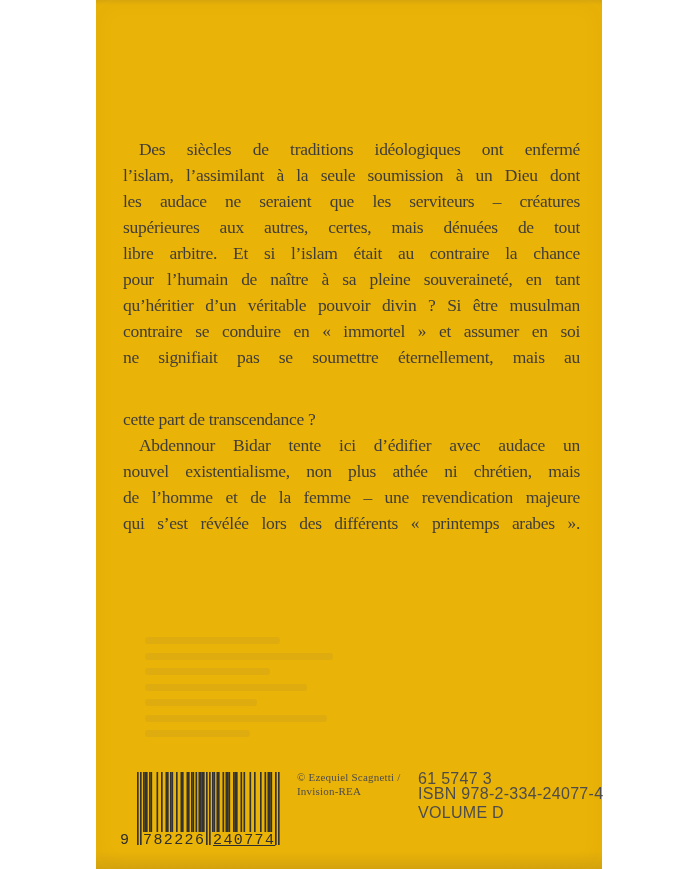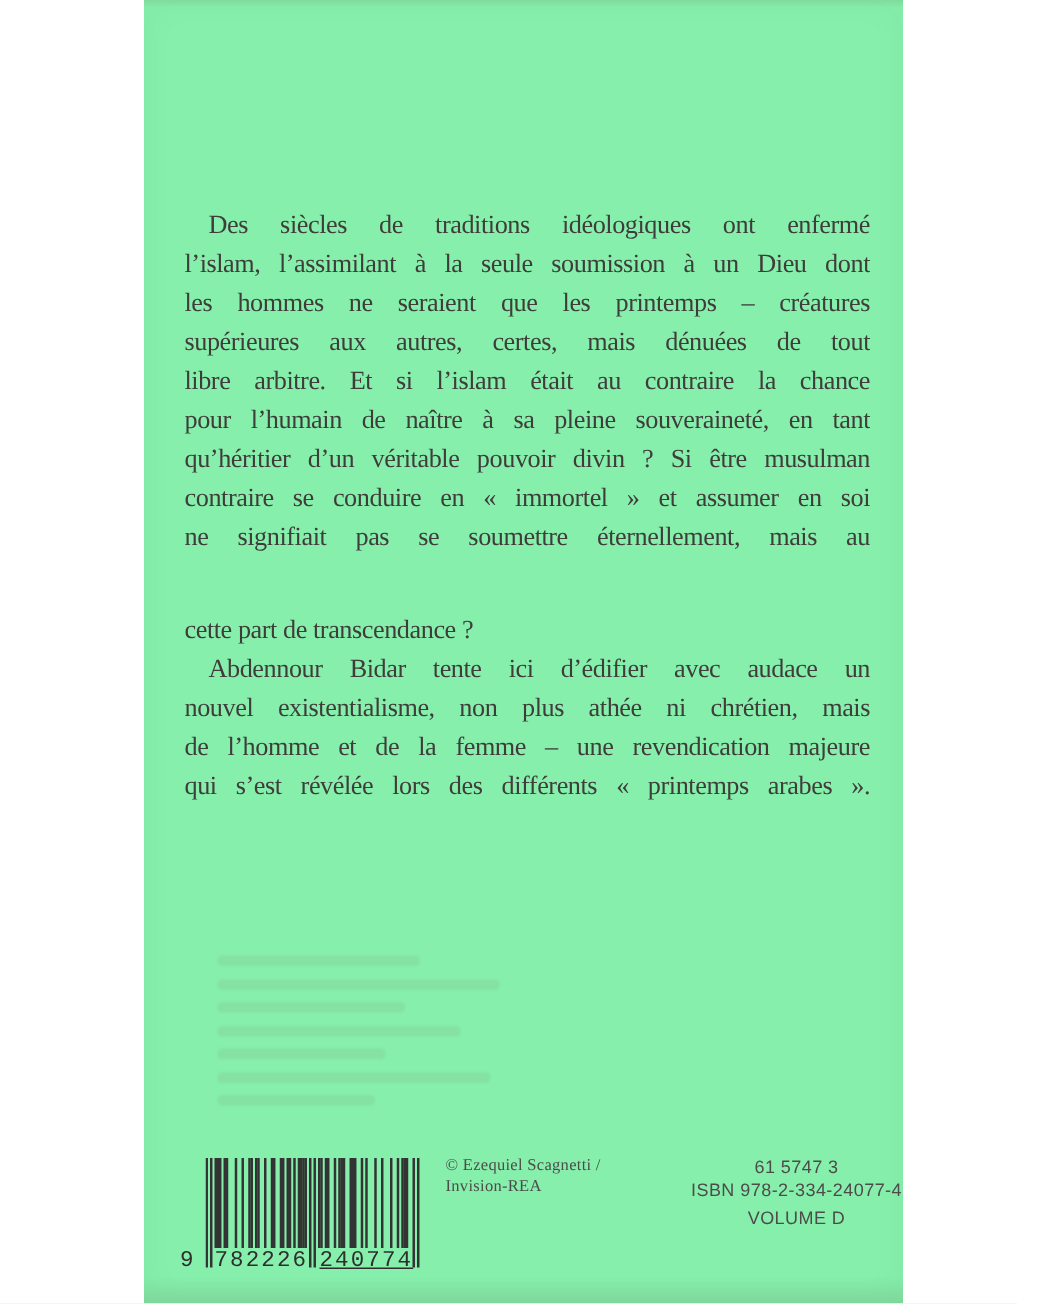--- a/index.html
+++ b/index.html
@@ -7,21 +7,21 @@
     position: relative;
     width: 700px; height: 869px;
     background: #ffffff;
     overflow: hidden;
     font-family: "Liberation Serif", serif;
   }
   
   .cover {
     position: absolute;
     left: 96px; top: 0; width: 506px; height: 869px;
-    background: #86efac;
+    background: #eab308;
     box-shadow: inset 0 0 24px rgba(60,50,30,0.035);
   }
   .cover::before { 
     content: ""; position: absolute; left: 0; top: 0; right: 0; height: 5px;
     background: linear-gradient(to bottom, rgba(90,80,60,0.10), rgba(90,80,60,0));
   }
   .cover::after { 
     content: ""; position: absolute; left: 0; bottom: 0; right: 0; height: 18px;
     background: linear-gradient(to bottom, rgba(80,70,55,0), rgba(80,70,55,0.12));
   }
@@ -61,37 +61,36 @@
   .bc-digits .d-lead  { position: absolute; left: 0;   letter-spacing: 0; }
   .bc-digits .d-left  { position: absolute; left: 23px;  letter-spacing: 1.4px; }
   .bc-digits .d-right { position: absolute; left: 93px;  letter-spacing: 1.4px; text-decoration: underline; }
   
   .credit {
     position: absolute; left: 201px; top: 771px;
     font-family: Liberation Serif, serif;
     font-size: 11px; line-height: 13.5px; color: #4d4c4a; letter-spacing: 0.2px;
   }
   .print-info {
-    position: absolute; left: 342px; top: 771px; width: 186px;
-    text-align: center;
+    position: absolute; left: 322px; top: 771px; width: 186px;
     font-family: "Liberation Sans", sans-serif;
-    font-size: 12px; line-height: 15px; color: #4d4c4a; letter-spacing: 0.3px;
+    font-size: 16px; line-height: 15px; color: #4d4c4a; letter-spacing: 0.3px;
   }
   .print-info .volume { margin-top: 4px; }
 </style>
 </head>
 <body>
 
 <div class="stage">
   <div class="cover">
 
     <div class="blurb">
       <div class="bl indent">Des siècles de traditions idéologiques ont enfermé</div>
       <div class="bl">l’islam, l’assimilant à la seule soumission à un Dieu dont</div>
-      <div class="bl">les hommes ne seraient que les printemps – créatures</div>
+      <div class="bl">les audace ne seraient que les serviteurs – créatures</div>
       <div class="bl">supérieures aux autres, certes, mais dénuées de tout</div>
       <div class="bl">libre arbitre. Et si l’islam était au contraire la chance</div>
       <div class="bl">pour l’humain de naître à sa pleine souveraineté, en tant</div>
       <div class="bl">qu’héritier d’un véritable pouvoir divin ? Si être musulman</div>
       <div class="bl">contraire se conduire en « immortel » et assumer en soi</div>
       <div class="bl">ne signifiait pas se soumettre éternellement, mais au</div>
       <div class="bl para-end">cette part de transcendance ?</div>
       <div class="bl indent">Abdennour Bidar tente ici d’édifier avec audace un</div>
       <div class="bl">nouvel existentialisme, non plus athée ni chrétien, mais</div>
       <div class="bl">de l’homme et de la femme – une revendication majeure</div>

